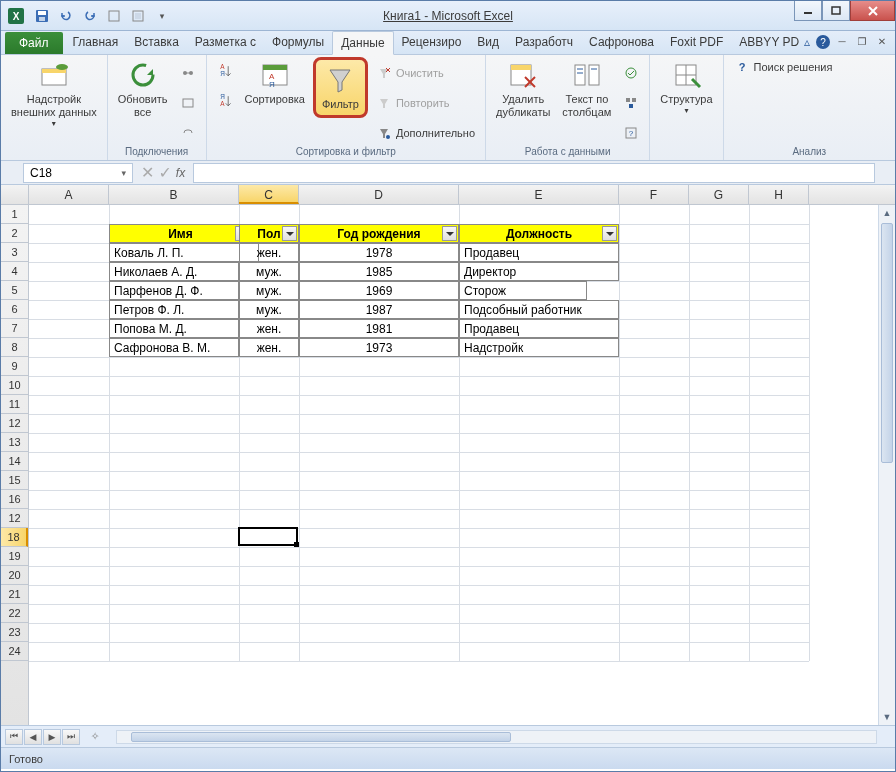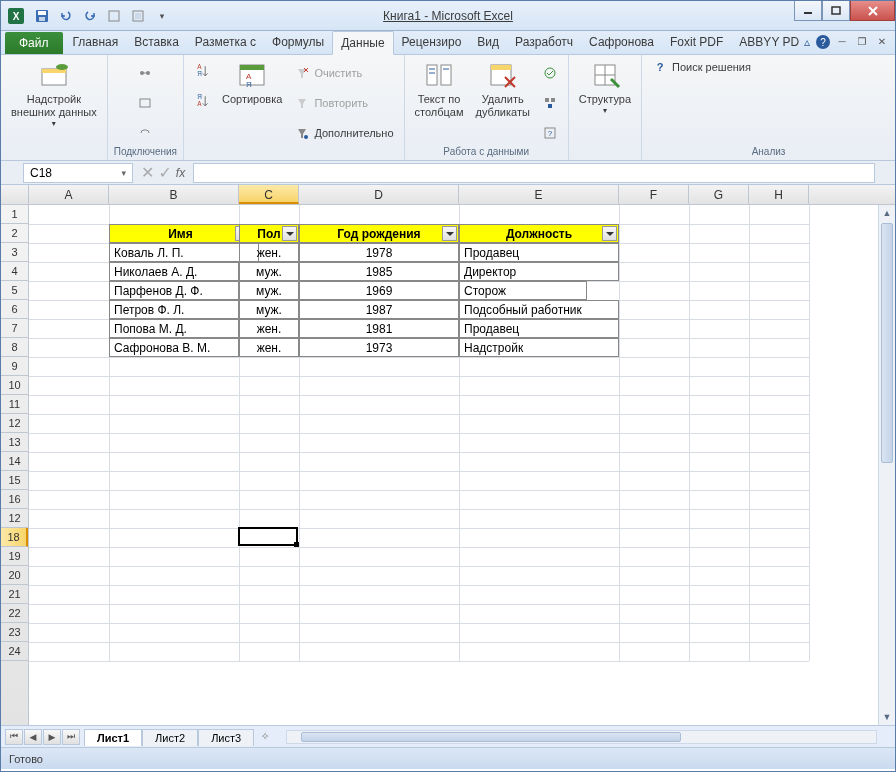--- a/index.html
+++ b/index.html
@@ -195,20 +195,30 @@
         <span style="white-space:pre-line;">Надстройк
 внешних данных</span>
         <span style="font-size:8px;">▾</span>
       </div>
     </div>
     <div class="ribbon-group-label"></div>
   </div>
 
   <div class="ribbon-group">
     <div class="group-body">
+      <div class="rbtn-big">
+        <span class="icon">
+            <svg width="32" height="32" viewBox="0 0 32 32">
+              <circle cx="16" cy="16" r="10" fill="none" stroke="#3b8f3b" stroke-width="3" stroke-dasharray="50 12"></circle>
+              <path d="M26 10 L26 16 L20 16 Z" fill="#3b8f3b"></path>
+            </svg>
+          </span>
+        <span style="white-space:pre-line;">Обновить
+все</span>
+      </div>
       <div class="vstack">
         <div class="rbtn-small">
             <span class="icon-sm">
               <svg width="14" height="14">
                 <circle cx="4" cy="7" r="2" fill="#888"></circle>
                 <circle cx="10" cy="7" r="2" fill="#888"></circle>
                 <line x1="4" y1="7" x2="10" y2="7" stroke="#888"></line>
               </svg>
             </span>
           </div>
@@ -257,20 +267,30 @@
         <span class="icon">
             <svg width="32" height="32" viewBox="0 0 32 32">
               <rect x="4" y="6" width="24" height="20" fill="#fff" stroke="#888"></rect>
               <rect x="4" y="6" width="24" height="5" fill="#5a9c3b"></rect>
               <text x="10" y="20" font-size="8" fill="#c0392b">А</text>
               <text x="10" y="28" font-size="8" fill="#2a5a9c">Я</text>
             </svg>
           </span>
         <span>Сортировка</span>
       </div>
+      <div class="filter-highlight">
+        <div class="rbtn-big" style="min-width:42px;">
+          <span class="icon">
+              <svg width="32" height="32" viewBox="0 0 32 32">
+                <path d="M6 6 L26 6 L18 18 L18 26 L14 28 L14 18 Z" fill="#d0d0d0" stroke="#777" stroke-width="1"></path>
+              </svg>
+            </span>
+          <span>Фильтр</span>
+        </div>
+      </div>
       <div class="vstack">
         <div class="rbtn-small disabled">
             <span class="icon-sm">
               <svg width="14" height="14">
                 <path d="M3 3 L11 3 L8 8 L8 12 L6 12 L6 8 Z" fill="#ccc"></path>
                 <line x1="9" y1="2" x2="13" y2="6" stroke="#c0392b"></line>
                 <line x1="13" y1="2" x2="9" y2="6" stroke="#c0392b"></line>
               </svg>
             </span>
             <span>Очистить</span>
@@ -287,48 +307,49 @@
             <span class="icon-sm">
               <svg width="14" height="14">
                 <path d="M3 3 L11 3 L8 8 L8 12 L6 12 L6 8 Z" fill="#888"></path>
                 <circle cx="11" cy="11" r="2" fill="#2a5a9c"></circle>
               </svg>
             </span>
             <span>Дополнительно</span>
           </div>
       </div>
     </div>
+    <div class="ribbon-group-label">Сортировка и фильтр</div>
   </div>
 
   <div class="ribbon-group">
     <div class="group-body">
+      <div class="rbtn-big">
+        <span class="icon">
+            <svg width="32" height="32" viewBox="0 0 32 32">
+              <rect x="4" y="6" width="20" height="20" fill="#fff" stroke="#888"></rect>
+              <rect x="4" y="6" width="20" height="5" fill="#f8d56a"></rect>
+              <line x1="18" y1="18" x2="28" y2="28" stroke="#c0392b" stroke-width="2"></line>
+              <line x1="28" y1="18" x2="18" y2="28" stroke="#c0392b" stroke-width="2"></line>
+            </svg>
+          </span>
+        <span style="white-space:pre-line;">Удалить
+дубликаты</span>
+      </div>
       <div class="rbtn-big">
         <span class="icon">
             <svg width="32" height="32" viewBox="0 0 32 32">
               <rect x="4" y="6" width="10" height="20" fill="#fff" stroke="#888"></rect>
               <rect x="18" y="6" width="10" height="20" fill="#fff" stroke="#888"></rect>
               <line x1="6" y1="10" x2="12" y2="10" stroke="#2a5a9c"></line>
               <line x1="6" y1="14" x2="12" y2="14" stroke="#2a5a9c"></line>
               <line x1="20" y1="10" x2="26" y2="10" stroke="#2a5a9c"></line>
             </svg>
           </span>
         <span style="white-space:pre-line;">Текст по
 столбцам</span>
-      </div>
-      <div class="rbtn-big">
-        <span class="icon">
-            <svg width="32" height="32" viewBox="0 0 32 32">
-              <rect x="4" y="6" width="20" height="20" fill="#fff" stroke="#888"></rect>
-              <rect x="4" y="6" width="20" height="5" fill="#f8d56a"></rect>
-              <line x1="18" y1="18" x2="28" y2="28" stroke="#c0392b" stroke-width="2"></line>
-              <line x1="28" y1="18" x2="18" y2="28" stroke="#c0392b" stroke-width="2"></line>
-            </svg>
-          </span>
-        <span style="white-space:pre-line;">Удалить
-дубликаты</span>
       </div>
       <div class="vstack">
         <div class="rbtn-small">
             <span class="icon-sm">
               <svg width="14" height="14">
                 <circle cx="7" cy="7" r="5" fill="none" stroke="#3b8f3b"></circle>
                 <path d="M4 7 L6 9 L10 5" fill="none" stroke="#3b8f3b"></path>
               </svg>
             </span>
           </div>
@@ -515,25 +536,20 @@
   </div>
 </div>
 
 <div class="sheetbar">
   <div class="sheet-nav">
     <div class="sheet-nav-btn">⏮</div>
     <div class="sheet-nav-btn">◀</div>
     <div class="sheet-nav-btn">▶</div>
     <div class="sheet-nav-btn">⏭</div>
   </div>
-  <div id="sheet-tabs" style="display:flex;">
-      <div class="sheet-tab active">Лист1</div>
-      <div class="sheet-tab">Лист2</div>
-      <div class="sheet-tab">Лист3</div>
-    </div>
   <div class="sheet-add">✧</div>
   <div class="hscroll">
     <div class="thumb"></div>
   </div>
 </div>
 
 <div class="statusbar">
   <span>Готово</span>
 </div>
 

